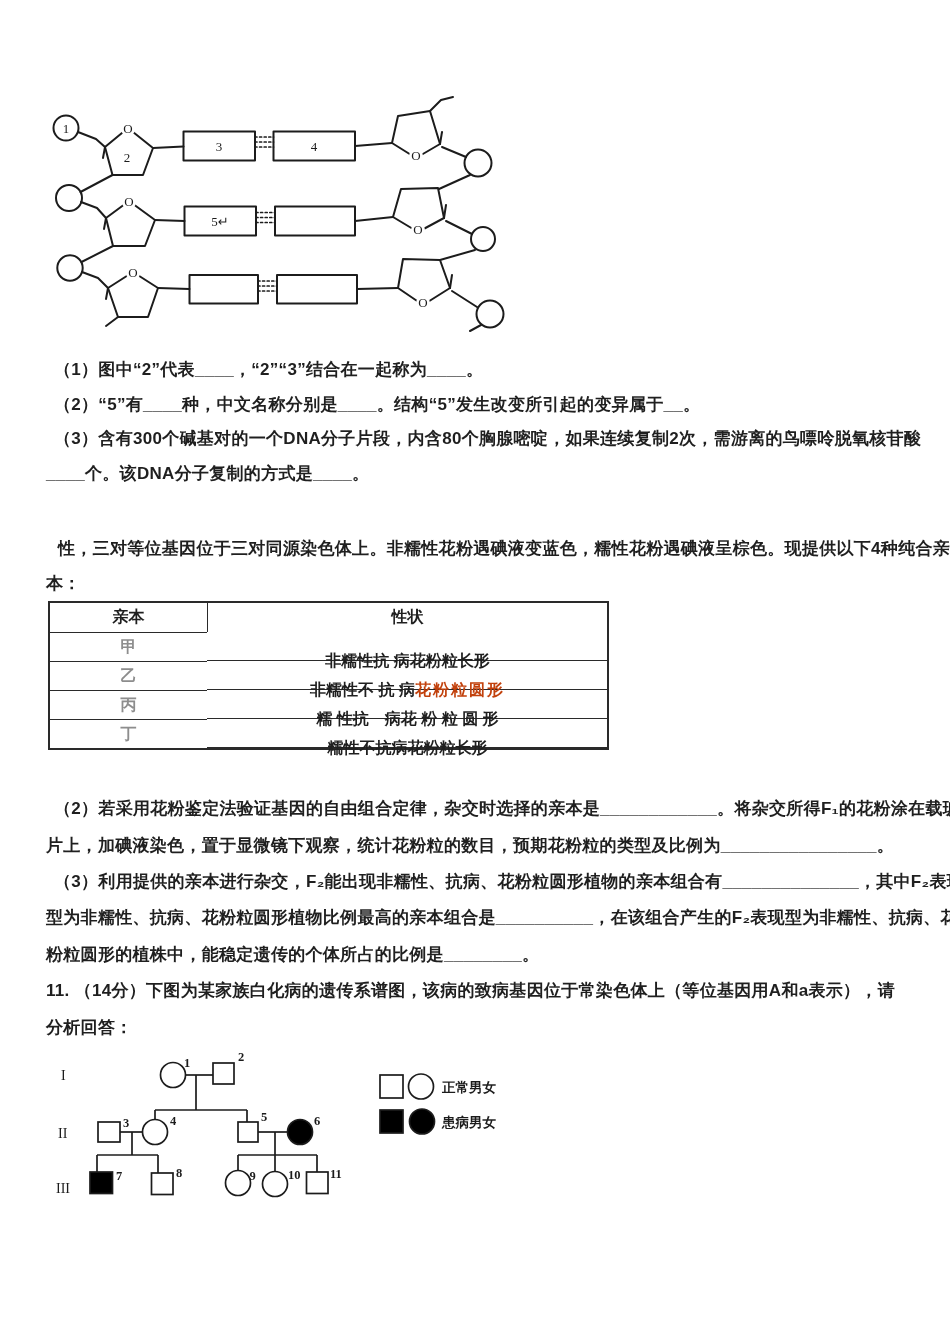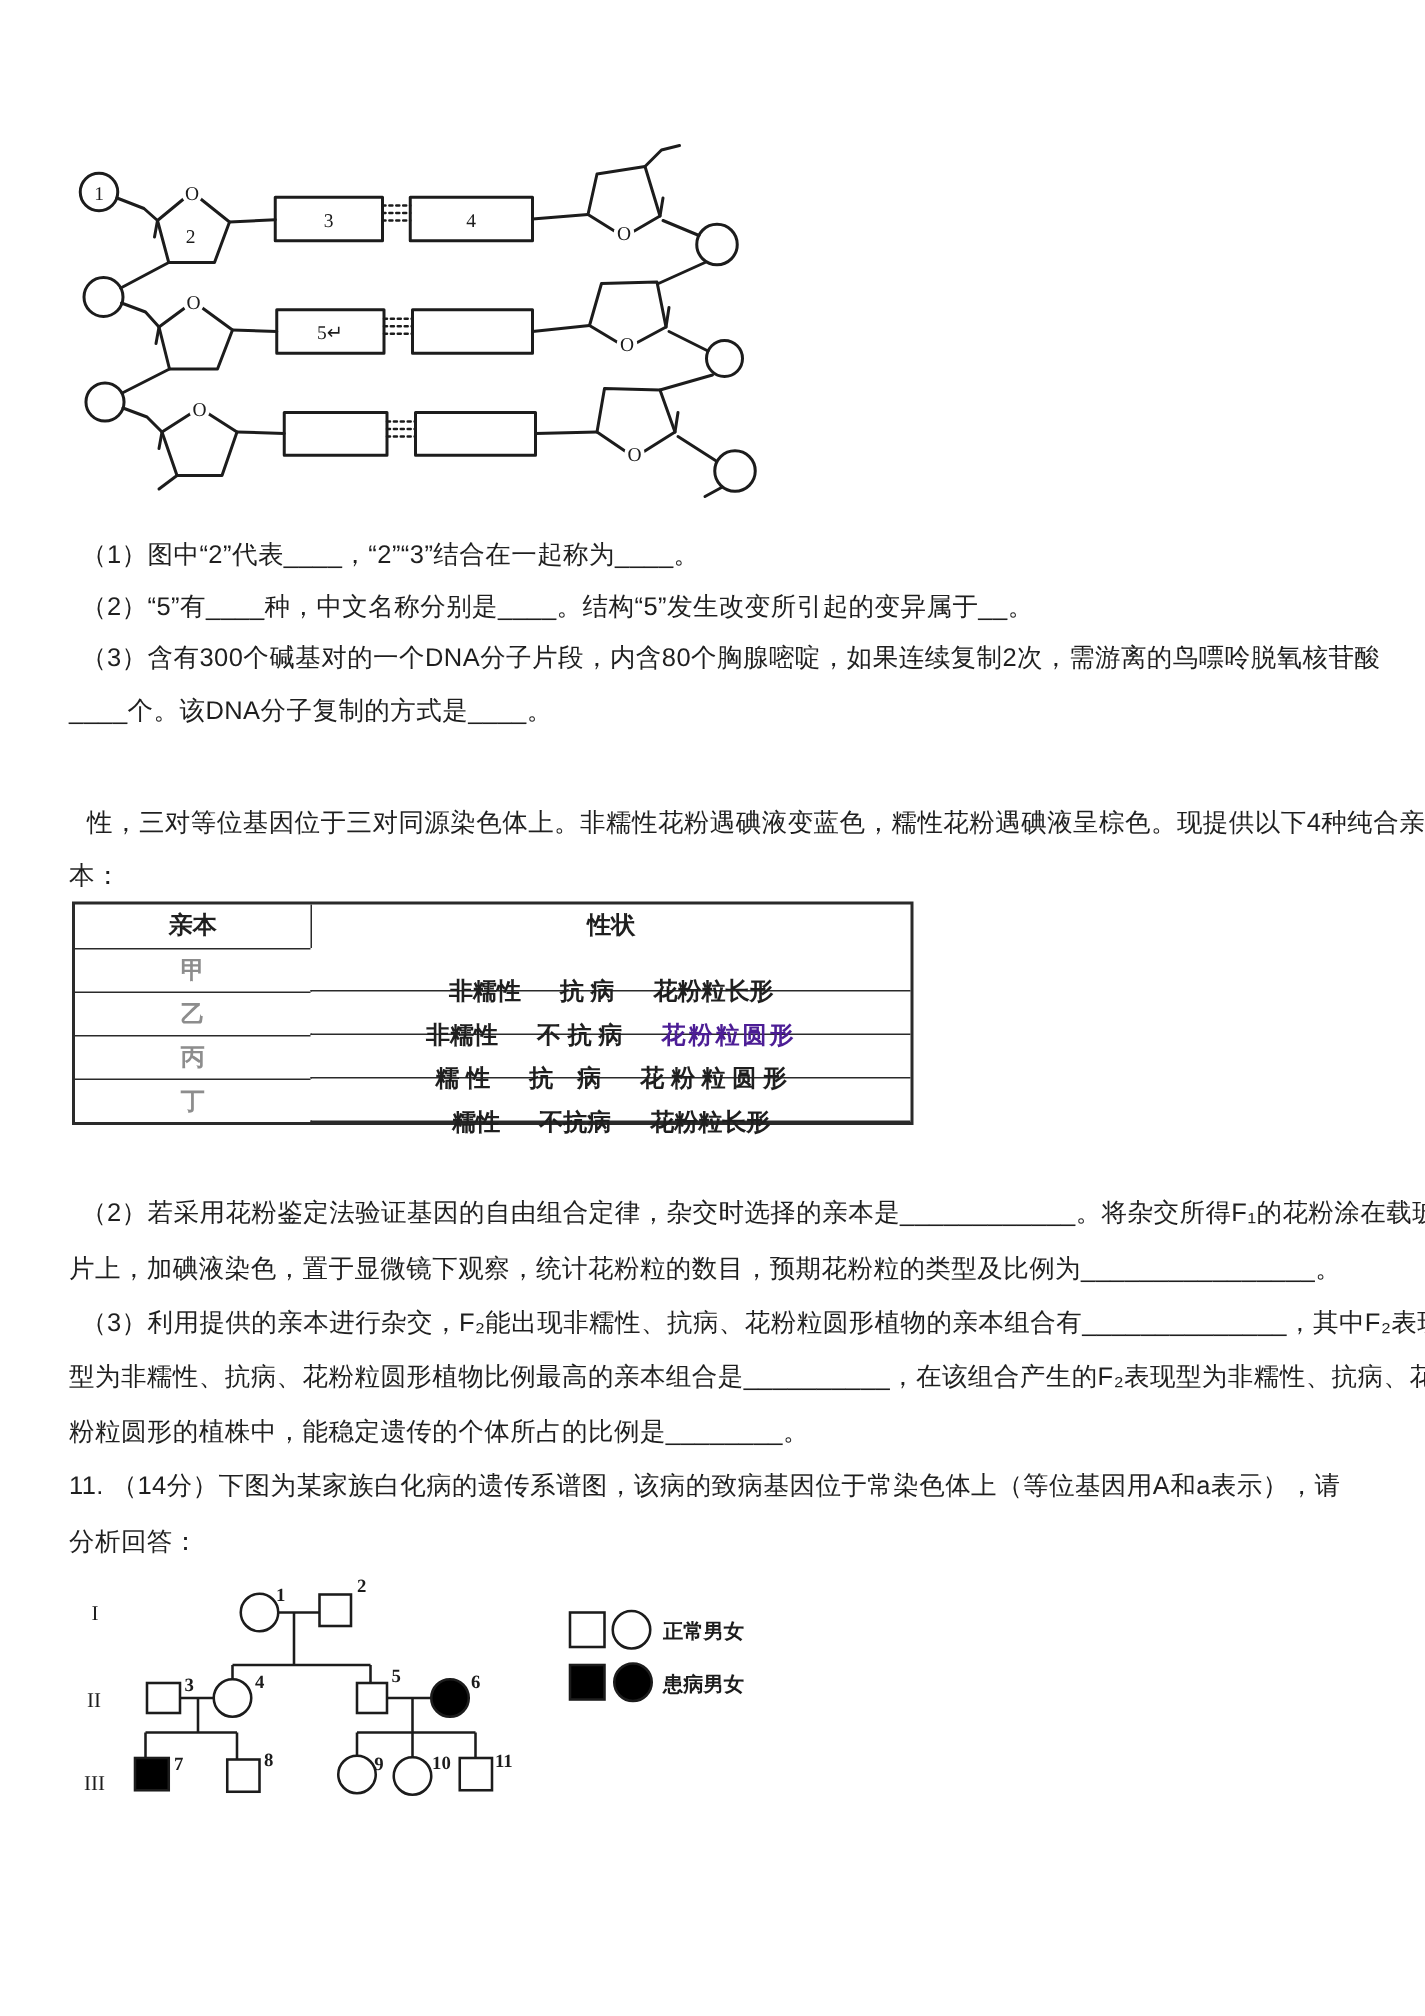--- a/index.html
+++ b/index.html
@@ -1,28 +1,28 @@
 <!DOCTYPE html>
 <html><head>
 <meta charset="utf-8">
 <style>
   html,body{margin:0;padding:0;background:#ffffff;}
   .page{position:relative;width:950px;height:1344px;background:#ffffff;
         font-family:"Liberation Sans",sans-serif;color:#1f1f1f;overflow:hidden;}
-  .ln{position:absolute;font-size:17px;font-weight:400;letter-spacing:.3px;white-space:pre;}
+  .ln{position:absolute;font-size:17px;font-weight:700;letter-spacing:.3px;white-space:pre;}
   
   .gtable{position:absolute;left:48px;top:601px;width:557px;display:grid;
           grid-template-columns:157px 1fr;grid-auto-rows:29px;border:2.2px solid #2a2a2a;}
   .cell{display:flex;align-items:center;justify-content:center;font-size:16px;font-weight:700;
         border-top:1.6px solid #2a2a2a;box-sizing:border-box;}
   .cell.r0{border-top:none;font-family:Liberation Mono, monospace;}
   .cell.c2{border-left:1.8px solid #2a2a2a;}
   .parent{color:#8d8d8d;}
-  .traits{gap:26px;margin-top:28px;}
-  .gray{color:#4c1d95;letter-spacing:2px;}
+  .traits{margin-top:28px;}
+  .gray{color:#c2410c;letter-spacing:2px;}
   
   .dna{position:absolute;left:40px;top:95px;}
   .ped{position:absolute;left:50px;top:1045px;}
   .sk{fill:none;stroke:#1c1c1c;stroke-width:2;stroke-linejoin:round;stroke-linecap:round;}
   .hb{stroke-dasharray:2 2.6;stroke-width:1.7;}
   .halo{fill:#ffffff;stroke:none;}
   .dlabel{font-family:"Liberation Serif",serif;font-size:13px;font-weight:400;fill:#1c1c1c;}
   .pk{fill:none;stroke:#1c1c1c;stroke-width:1.7;}
   .pf{fill:#000000;stroke:#1c1c1c;stroke-width:1.7;}
   .pnum{font-family:"Liberation Serif",serif;font-size:12.5px;font-weight:700;fill:#1c1c1c;}

